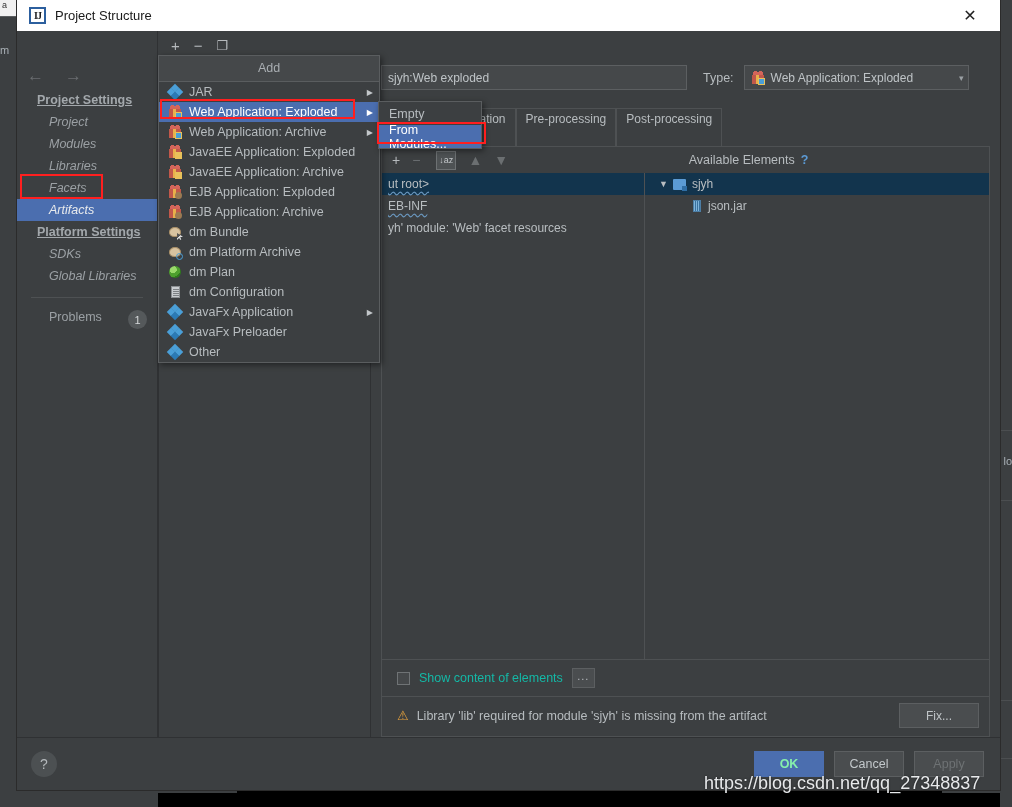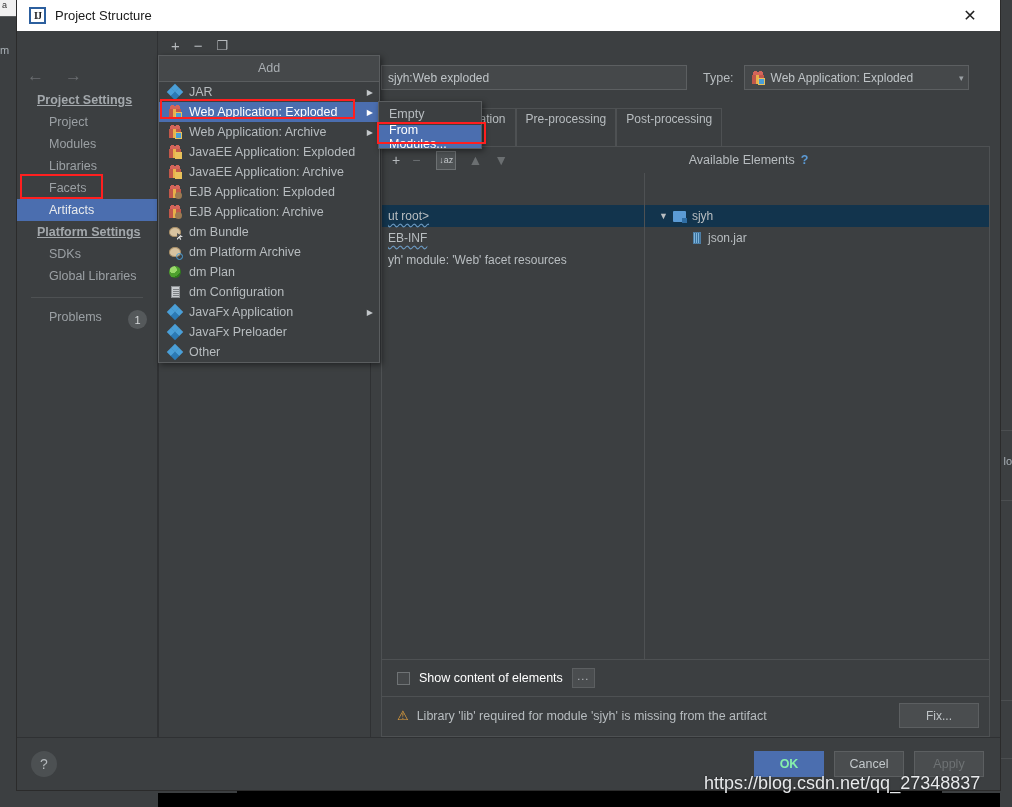--- a/index.html
+++ b/index.html
@@ -66,21 +66,21 @@
   .sidebar {
     width:141px; flex:0 0 141px; background:#3c3f41;
     border-right:1px solid #2f3133; padding-top:30px; position:relative;
   }
   .nav-arrows { position:absolute; top:36px; left:10px; display:flex; gap:21px; }
   .nav-arrow { font-size:17px; color:#6a6d70; cursor:pointer; line-height:1; }
   .side-group {
     font-size:12.5px; color:#a3a8ac; font-weight:bold; padding:4px 0 4px 20px;text-decoration:underline;
   }
   .side-item {
-    font-size:12.5px; color:#9ba0a4; padding:4px 0 4px 32px; cursor:pointer;
+    font-size:12.5px; color:#9ba0a4; padding:4px 0 4px 32px; cursor:pointer;font-style:italic;
   }
   .side-item.selected { background:#4b6eaf; color:#e8eaec; }
   .side-sep { height:1px; background:#4e5153; margin:10px 14px 8px 14px; }
   .side-problems {
     display:flex; align-items:flex-start; font-size:12.5px; color:#9ba0a4;
     padding:4px 10px 4px 32px; cursor:pointer;
   }
   .side-problems .badge {
     margin-left:auto; width:19px; height:19px; border-radius:50%;
     background:#55595b; color:#d5d8da; font-size:11px;
@@ -154,35 +154,35 @@
   .avail-head {
     flex:1; display:flex; align-items:center; justify-content:center; gap:6px;
     font-size:12.5px; color:#b7bcbf;
   }
   .avail-head .qmark { color:#5c9bd6; font-weight:bold; cursor:pointer; }
 
   .panel-split { flex:1; display:flex; min-height:0; }
   .tree-left { flex:1; min-width:0; border-right:1px solid #4e5153; }
   .tree-right { width:344px; flex:0 0 344px; }
   .trow { height:22px; display:flex; align-items:center; font-size:12px; color:#b9bec1; padding-left:6px; }
-  .trow.sel { background:#12344d;margin-top:32px; }
+  .trow.sel { background:#12344d; }
   .squiggle { text-decoration: underline; text-decoration-style: wavy; text-decoration-color:#6a98c0; text-underline-offset:3px; }
   .tri { font-size:9px; color:#b9bec1; margin-right:5px; }
   .ficon { width:13px; height:11px; background:#5b9bd5; border-radius:1px 1px 1px 1px; margin-right:6px; position:relative; }
   .ficon:after { content:''; position:absolute; right:-1px; bottom:-1px; width:5px; height:5px; background:#2f6ea5; }
   .jaricon {
     width:8px;height:12px;margin-right:7px;
     background:repeating-linear-gradient(90deg,#7fb3d9 0 1px,#39719e 1px 2px);
     border:1px solid #4d7ea5;
   }
 
   .panel-bottom { border-top:1px solid #4e5153; }
   .cb-row { display:flex; align-items:center; gap:9px; padding:8px 0 8px 15px; }
   .checkbox { width:13px;height:13px;border:1px solid #6f7375;background:#45484a; cursor:pointer;}
-  .cb-label { font-size:12.5px; color:#ffffff;text-align:center; }
+  .cb-label { font-size:12.5px; color:#14b8a6;text-align:center; }
   .dots-btn {
     width:23px;height:20px;border:1px solid #5c5f61;background:#4a4d4f;
     display:flex;align-items:center;justify-content:center;
     font-size:11px;color:#b7bcbf;cursor:pointer;letter-spacing:1px; padding-bottom:5px;
   }
   .warn-row { display:flex; align-items:center; gap:8px; padding:6px 10px 8px 15px; border-top:1px solid #4e5153;}
   .warn-ico { color:#e8a33d; font-size:13px; }
   .warn-text { font-size:12.5px; color:#b7bcbf; }
   .fix-btn {
     margin-left:auto; width:80px; height:25px; background:#4a4d4f;

